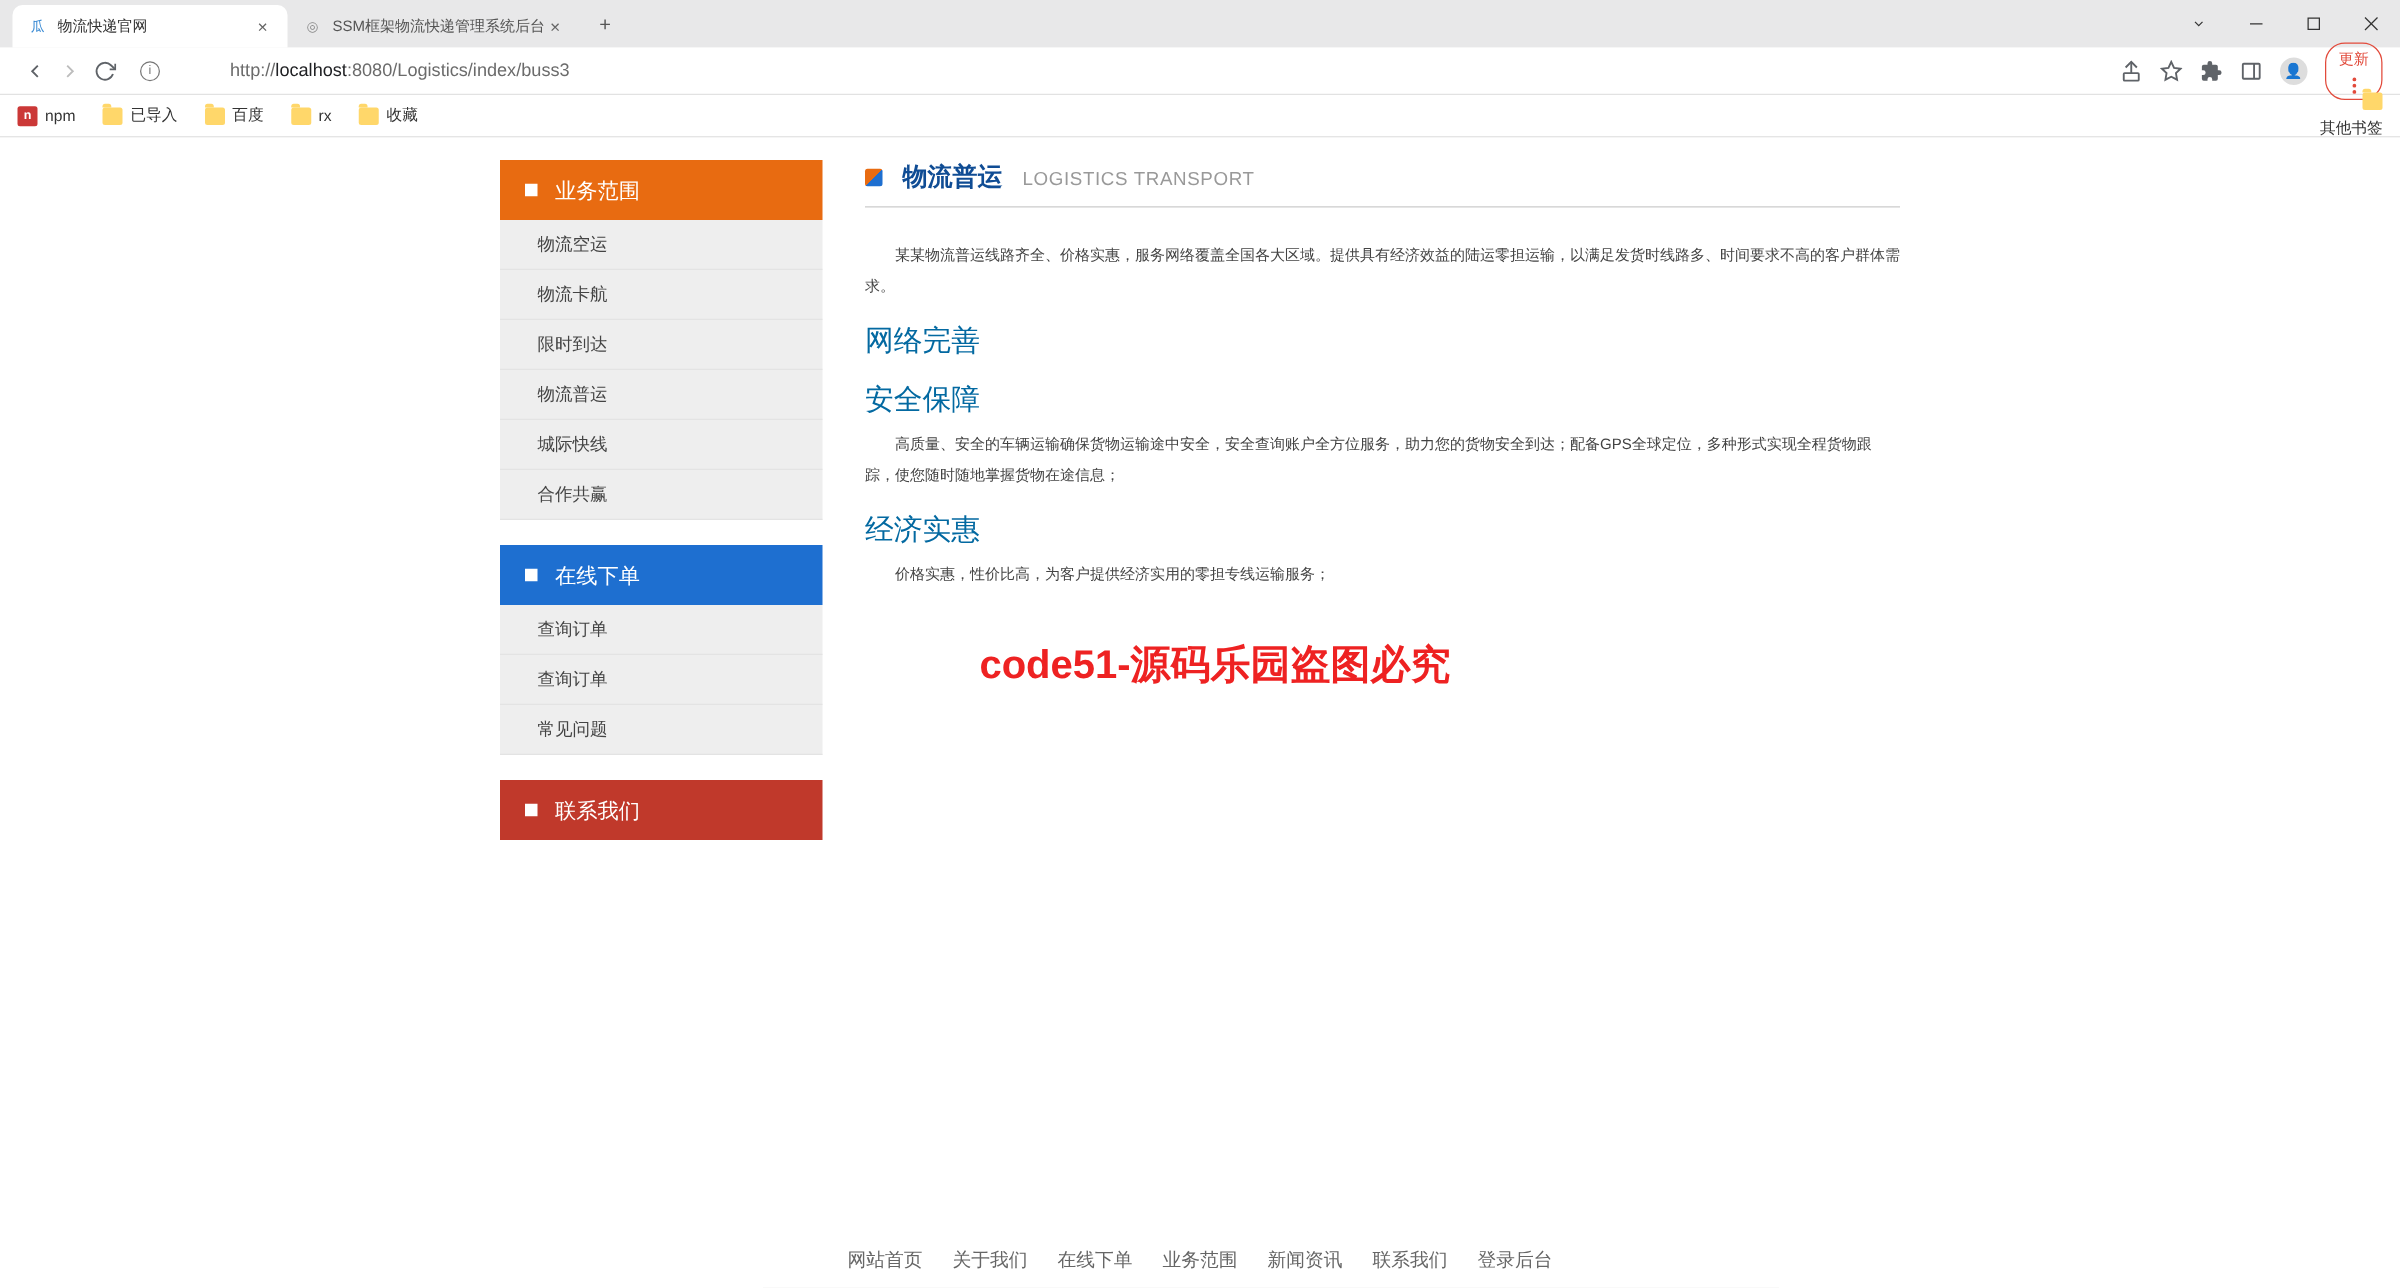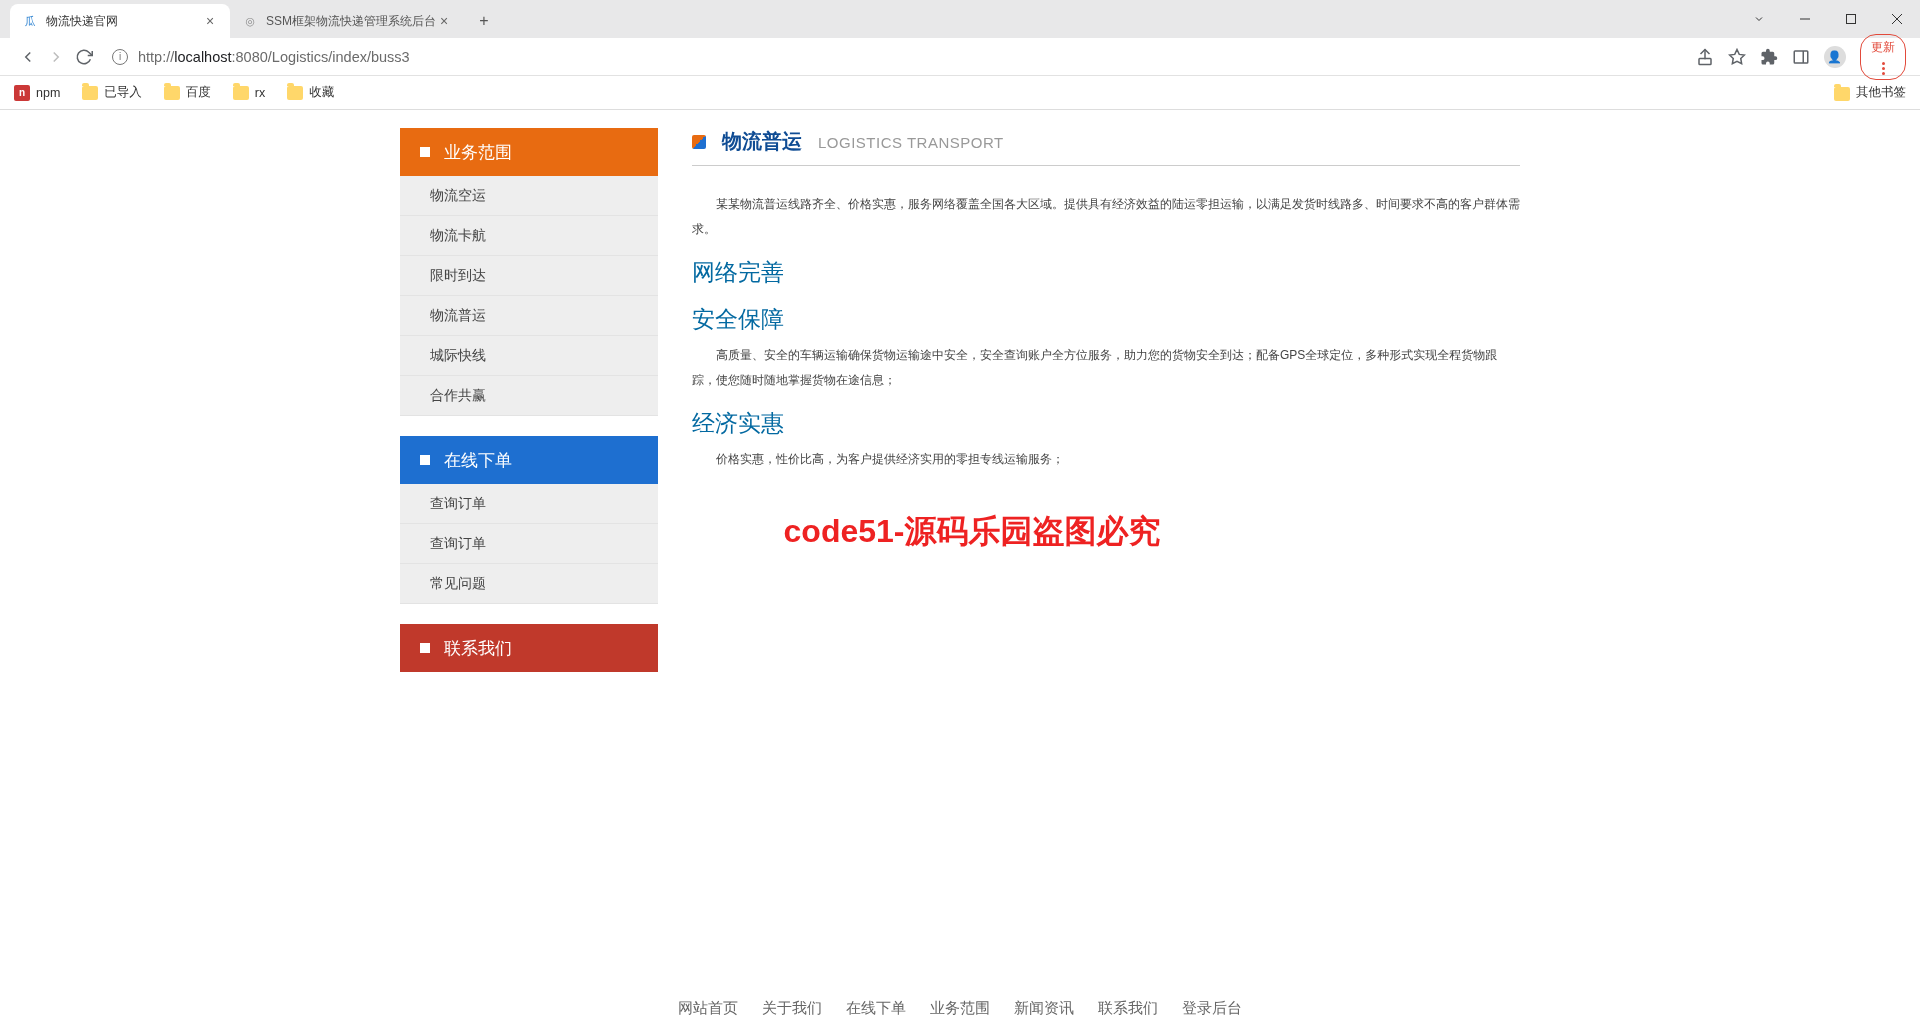--- a/index.html
+++ b/index.html
@@ -19,38 +19,38 @@
 .winctrl svg { width: 12px; height: 12px; }
 
 
 .addrbar { height: 38px; background: #fff; display: flex; align-items: center; padding: 0 14px; border-bottom: 1px solid #e2e2e2; }
 .navbtn { width: 28px; height: 28px; display: flex; align-items: center; justify-content: center; color: #5f6368; cursor: pointer; }
 .navbtn.disabled { color: #bdbdbd; }
 .navbtn svg { width: 18px; height: 18px; }
 .urlbox { flex: 1; display: flex; align-items: center; margin: 0 10px 0 14px; height: 30px; }
 .urlbox .scheme { color: #777; font-size: 14px; display: flex; align-items: center; }
 .urlbox .scheme .info { width: 16px; height: 16px; border: 1px solid #777; border-radius: 50%; display: flex; align-items: center; justify-content: center; font-size: 10px; margin-right: 10px; }
-.urlbox .urltext { font-size: 14.5px; color: #202124; }
+.urlbox .urltext { font-size: 14.5px; color: #202124; margin-left: 46px; }
 .urlbox .host { color: #202124; }
 .urlbox .path { color: #6b6b6b; }
 .righticons { display: flex; align-items: center; gap: 14px; }
 .righticons .ic { color: #5f6368; cursor: pointer; display: flex; }
 .righticons .ic svg { width: 18px; height: 18px; }
 .updatebtn { border: 1px solid #e24a3b; color: #e24a3b; border-radius: 16px; padding: 4px 10px; font-size: 12px; display: flex; align-items: center; gap: 6px; cursor: pointer; flex-direction: column; }
 .updatebtn .dots { display: flex; flex-direction: column; gap: 2px; }
 .updatebtn .dots span { width: 3px; height: 3px; background: #e24a3b; border-radius: 50%; }
 .avatar { width: 22px; height: 22px; border-radius: 50%; background: #ddd; display: flex; align-items: center; justify-content: center; font-size: 12px; color: #777; }
 
 
 .bookmarks { height: 34px; background: #fff; display: flex; align-items: center; padding: 0 14px; font-size: 12.5px; color: #333; border-bottom: 1px solid #ddd; }
 .bookmarks .bm { display: flex; align-items: center; gap: 6px; margin-right: 22px; cursor: pointer; }
 .bookmarks .fico { width: 16px; height: 14px; background: #ffd76a; border-radius: 2px; position: relative; }
 .bookmarks .fico::before { content: ""; position: absolute; top: -3px; left: 0; width: 7px; height: 3px; background: #ffd76a; border-radius: 2px 2px 0 0; }
 .bookmarks .npmico { width: 16px; height: 16px; background: #cb3837; color: #fff; font-size: 10px; font-weight: bold; display: flex; align-items: center; justify-content: center; border-radius: 2px; }
-.bookmarks .right { margin-left: auto; display: flex; align-items: flex-end; gap: 6px; cursor: pointer; }
+.bookmarks .right { margin-left: auto; display: flex; align-items: flex-end; gap: 6px; cursor: pointer; flex-direction: column; }
 
 
 .viewport { height: calc(1030px - 38px - 38px - 34px); background: #fff; position: relative; overflow: hidden; }
 .page { width: 100%; height: 100%; }
 
 .container { width: 1120px; margin: 0 auto; display: flex; gap: 34px; padding-top: 18px; }
 .sidebar { width: 258px; }
 .sideblock { margin-bottom: 20px; }
 .sidehead { height: 48px; display: flex; align-items: center; padding-left: 20px; color: #fff; font-size: 17px; }
 .sidehead .sq { width: 10px; height: 10px; background: #fff; margin-right: 14px; }

